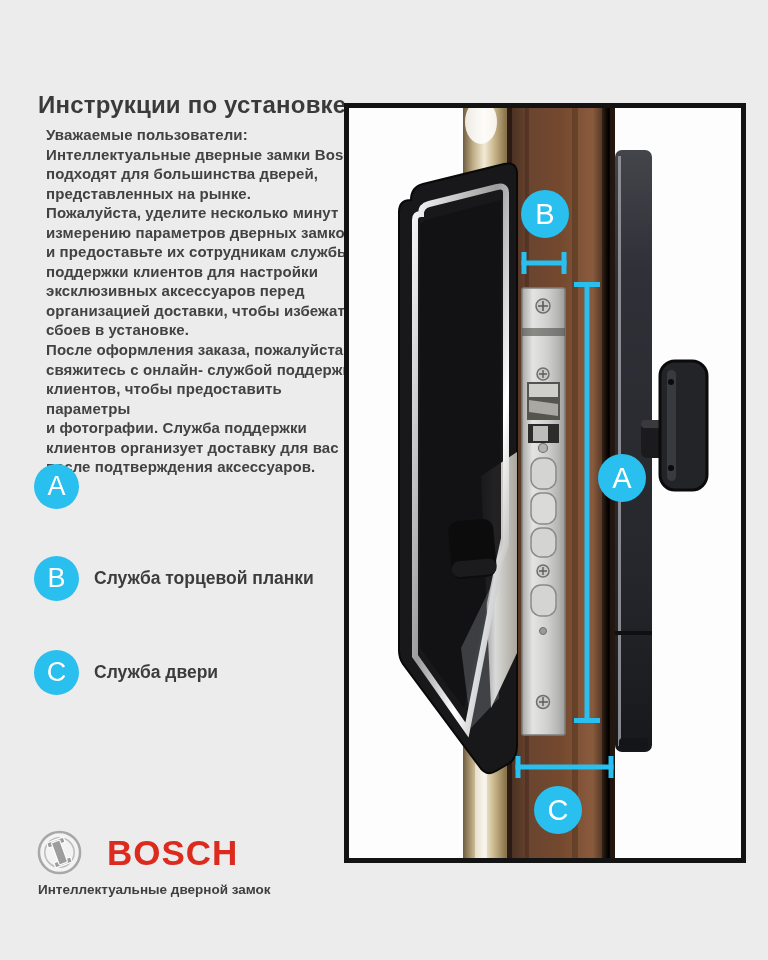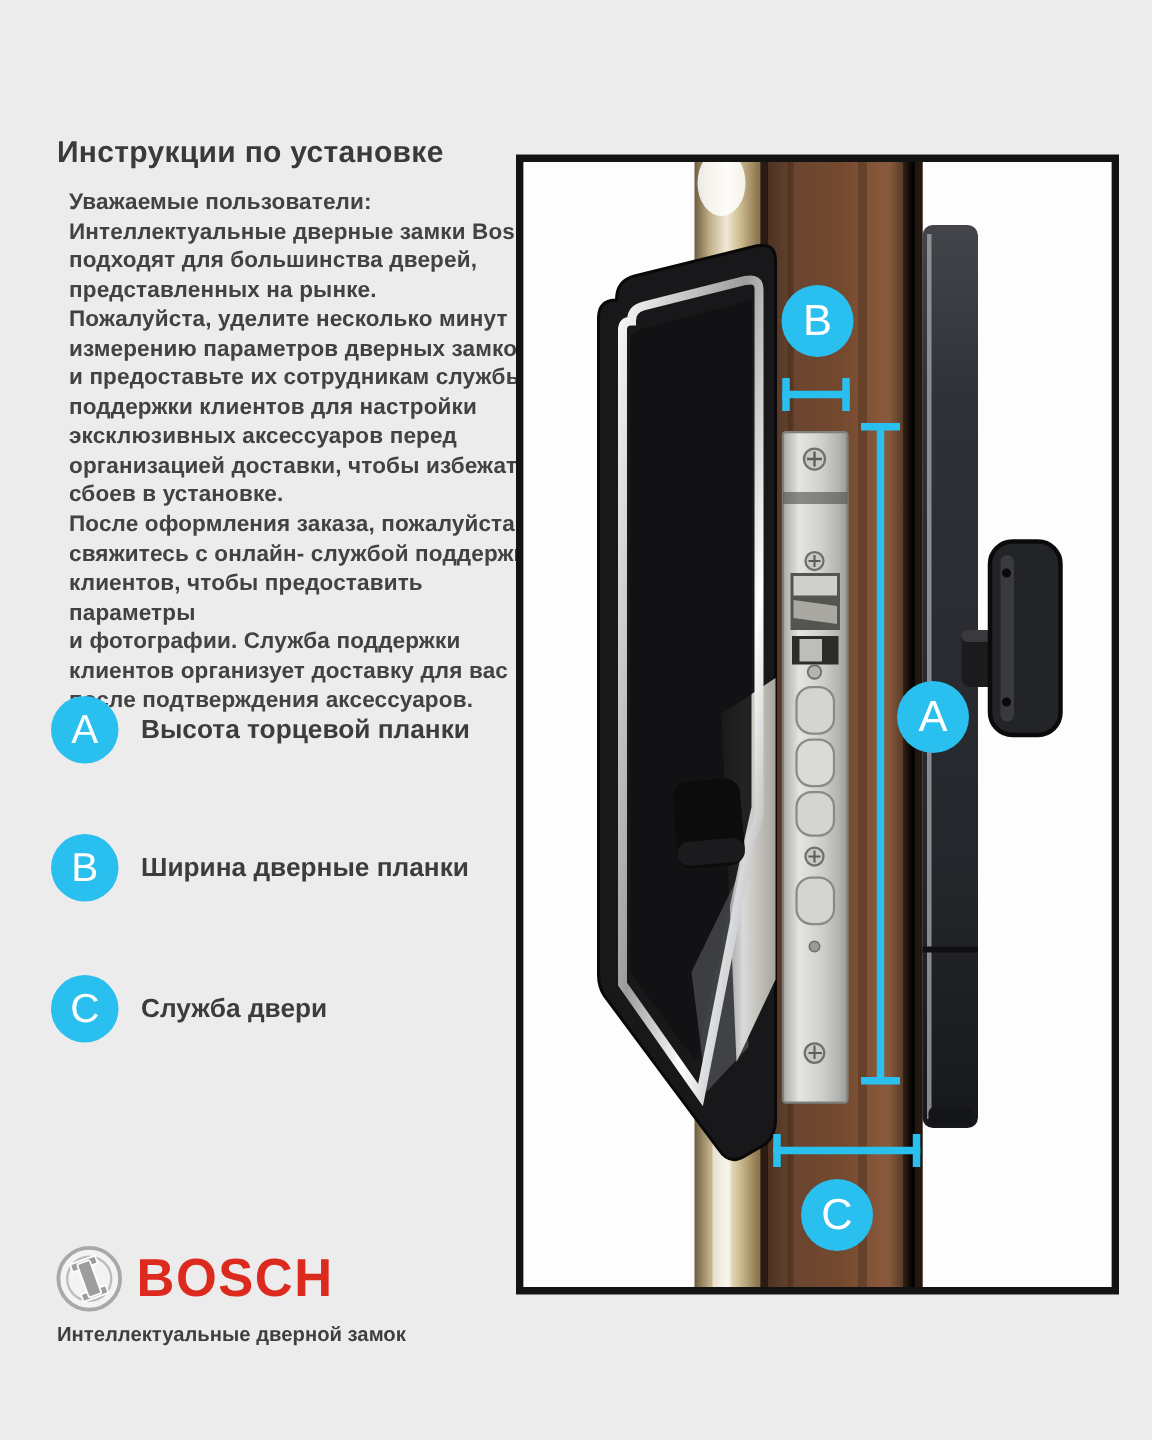--- a/index.html
+++ b/index.html
@@ -1,21 +1,21 @@
 <!DOCTYPE html>
 <html><head>
 <meta charset="utf-8">
 <style>
   html,body{margin:0;padding:0;}
   body{
     width:768px;height:960px;background:#ececec;position:relative;overflow:hidden;
     font-family:"Liberation Sans",sans-serif;-webkit-font-smoothing:antialiased;
   }
   .page-title{
-    position:absolute;left:38px;top:91px;font-size:20px;font-weight:700;color:#3a3a3a;letter-spacing:0.2px;
+    position:absolute;left:38px;top:91px;font-size:24px;font-weight:700;color:#3a3a3a;letter-spacing:0.2px;
   }
   .intro-text{
     position:absolute;left:46px;top:125px;width:318px;
     font-size:15px;line-height:19.55px;font-weight:700;color:#424242;
     white-space:pre-line;letter-spacing:0.1px;
   }
   .legend-item{position:absolute;left:34px;display:flex;align-items:center;}
   .legend-item.a{top:464px}
   .legend-item.b{top:556px}
   .legend-item.c{top:650px}
@@ -31,21 +31,21 @@
   .photo-box svg{position:absolute;left:0;top:0;}
   .anno-circle{
     position:absolute;width:48px;height:48px;border-radius:50%;background:#29bfee;color:#ffffff;
     display:flex;align-items:center;justify-content:center;font-size:29px;font-weight:400;
   }
   .anno-circle.b{left:172px;top:82px;}
   .anno-circle.a{left:249px;top:346px;}
   .anno-circle.c{left:185px;top:678px;}
   .footer-row{position:absolute;left:36px;top:829px;display:flex;align-items:center;}
   .brand-wordmark{
-    margin-left:8px;font-size:35px;font-weight:700;color:#dd2a1f;letter-spacing:1px;
+    margin-left:24px;font-size:35px;font-weight:700;color:#dd2a1f;letter-spacing:1px;
     transform:scaleY(1.02);
   }
   .footer-text{position:absolute;left:38px;top:880px;font-size:13.5px;line-height:19px;font-weight:700;color:#3f3f3f;}
 </style>
 </head>
 <body>
 
 <div class="page-title">Инструкции по установке</div>
 
 <div class="intro-text">Уважаемые пользователи:
@@ -61,25 +61,24 @@
 сбоев в установке.
 После оформления заказа, пожалуйста,
 свяжитесь с онлайн- службой поддержки
 клиентов, чтобы предоставить параметры
 и фотографии. Служба поддержки
 клиентов организует доставку для вас
 после подтверждения аксессуаров.</div>
 
 <div class="legend-item a">
   <div class="legend-circle">A</div>
-  <div class="legend-label">Высота торцевой планки</div>
 </div>
 <div class="legend-item b">
   <div class="legend-circle">B</div>
-  <div class="legend-label">Ширина дверные планки</div>
+  <div class="legend-label">Служба торцевой планки</div>
 </div>
 <div class="legend-item c">
   <div class="legend-circle">C</div>
   <div class="legend-label">Служба двери</div>
 </div>
 
 <div class="photo-box">
   <svg width="392" height="750" viewBox="0 0 392 750">
     <defs>
       <linearGradient id="brass" x1="0" y1="0" x2="1" y2="0">

